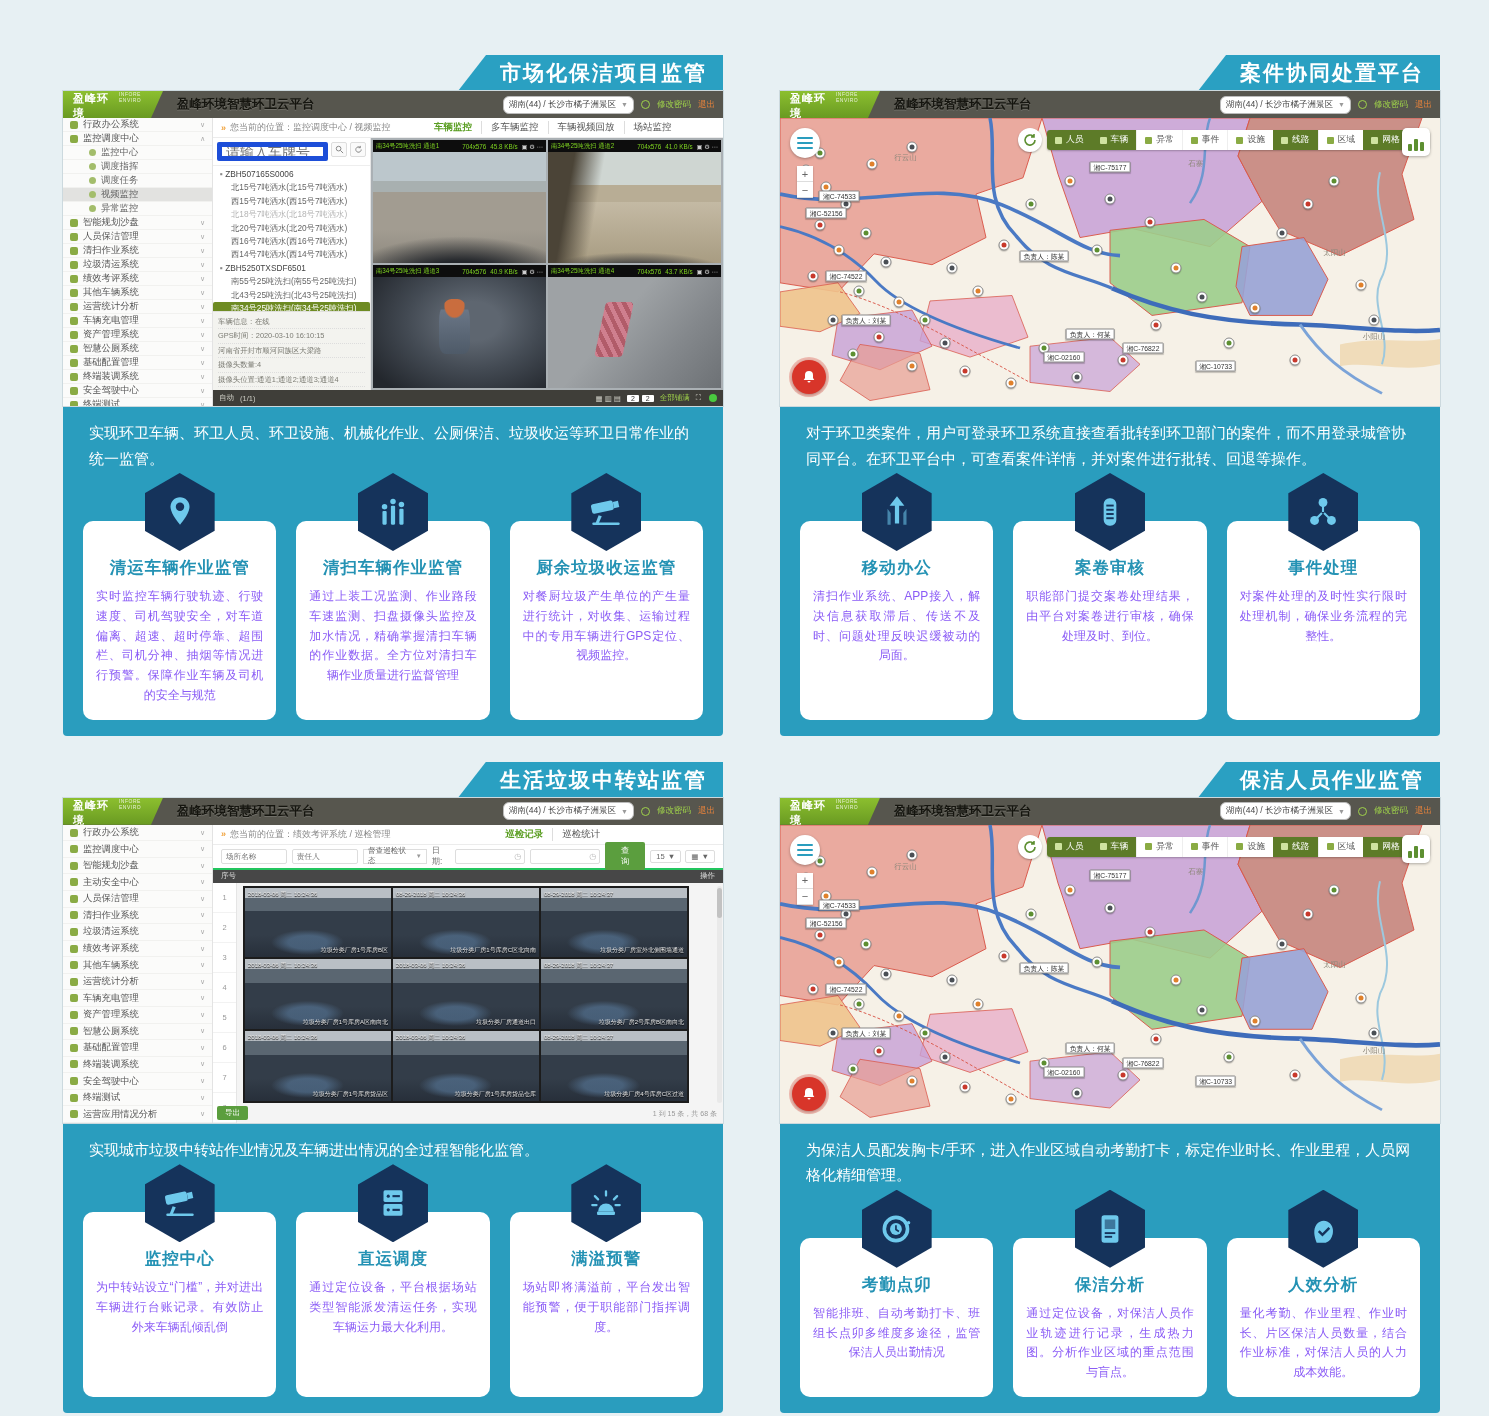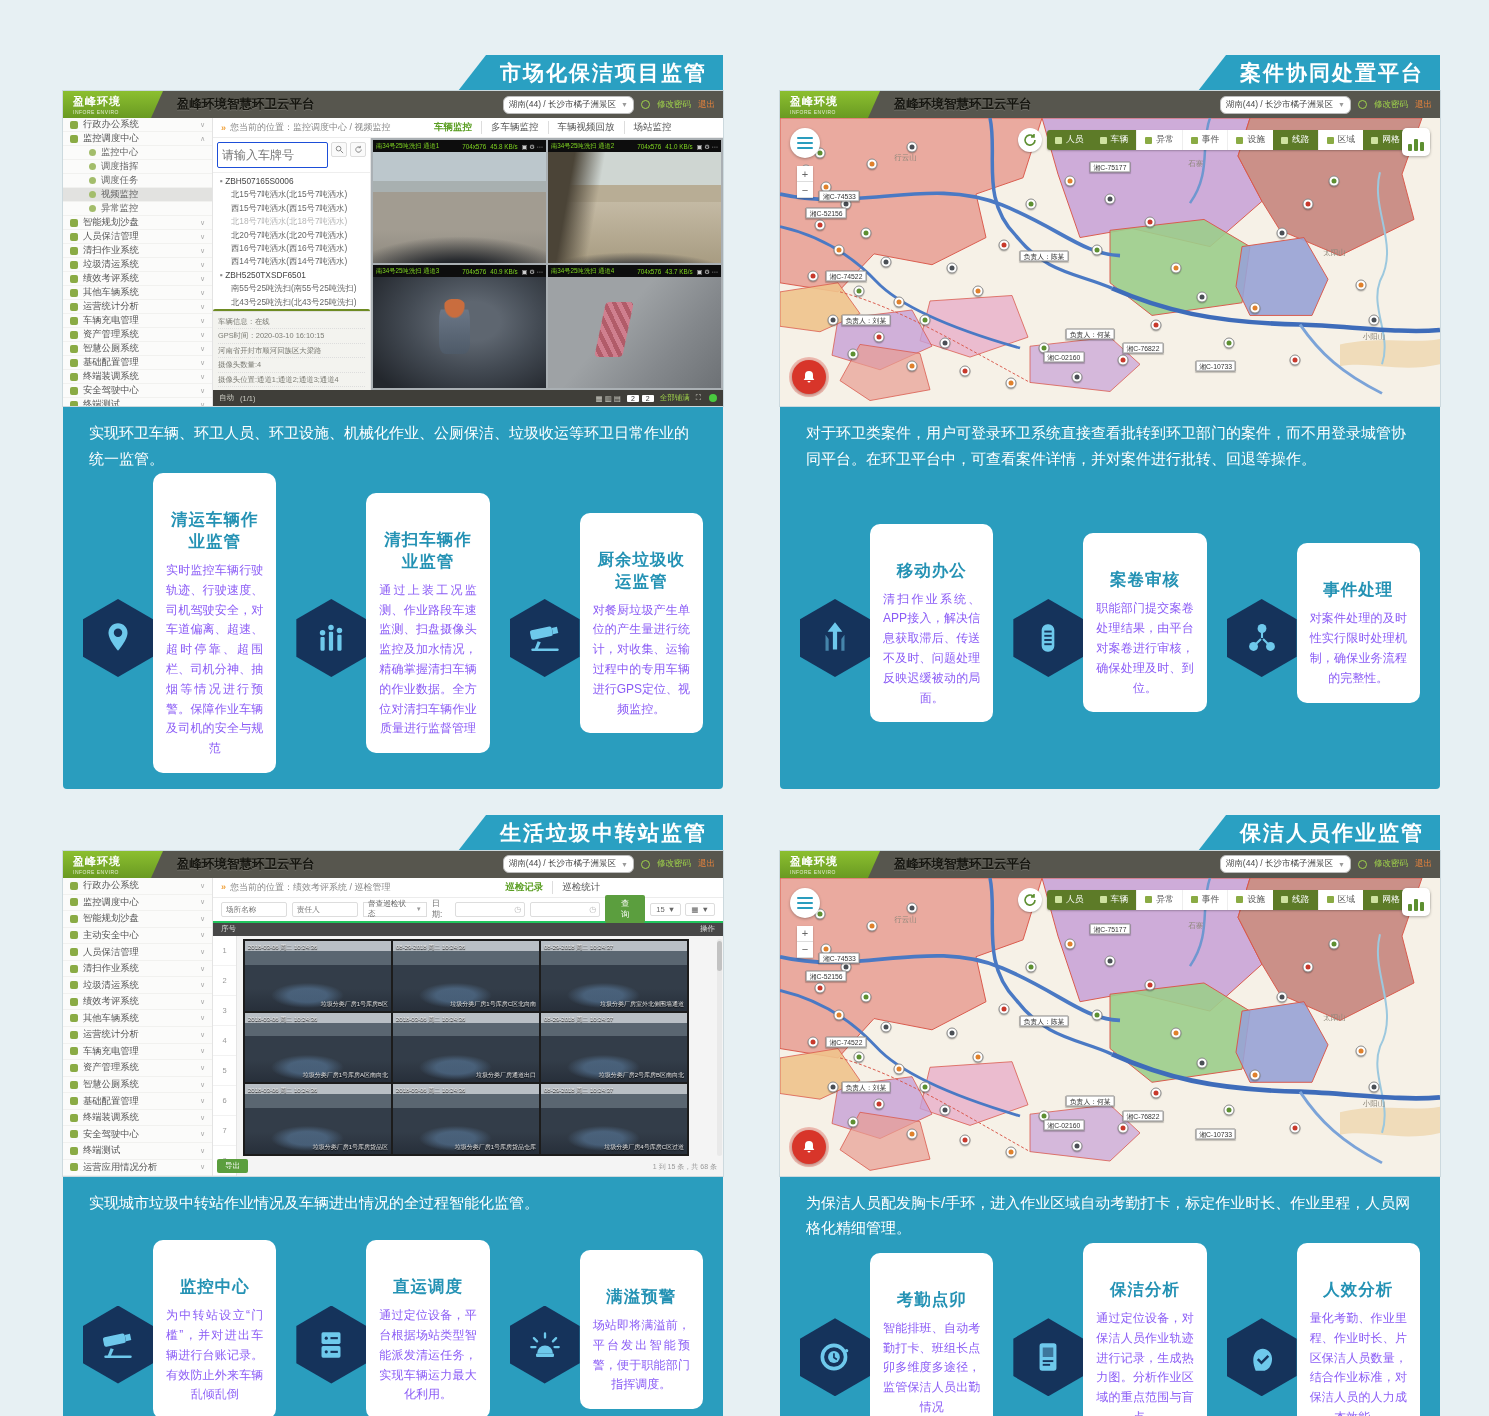--- a/index.html
+++ b/index.html
@@ -6,29 +6,29 @@
 html,body{width:1489px;height:1416px}
 body{background:#e7f0f3;font-family:"Liberation Sans","DejaVu Sans",sans-serif;overflow:hidden;position:relative}
 .page{position:absolute;inset:0;padding:55px 49px 30px 63px;display:grid;grid-template-columns:660px 660px;column-gap:57px;row-gap:26px}
 .panel{width:660px;display:flex;flex-direction:column}
 .ribbon{align-self:flex-end;height:36px;background:#2aa0c2;color:#fff;font-weight:bold;font-size:21px;letter-spacing:2px;display:flex;align-items:center;padding:0 16px 0 42px;clip-path:polygon(28px 0,100% 0,100% 100%,0 100%)}
 .shot{height:315px;background:#fff;position:relative;overflow:hidden;box-shadow:0 0 0 1px #ccd9de;display:flex;flex-direction:column}
 .row2 .shot{height:325px}
 .band{flex:1;background:#2a9dbe;border-radius:0 0 4px 4px;padding:12px 20px 16px;color:#fff;display:flex;flex-direction:column}
 .desc{font-size:15px;line-height:1.7;margin:2px 6px 2px}
 .cards{display:flex;gap:20px;margin-top:0;flex:1}
-.cardcol{flex:1;display:flex;flex-direction:row;align-items:center}
+.cardcol{flex:1;display:flex;flex-direction:column;align-items:center}
 .hex{width:70px;height:78px;background:#15335b;clip-path:polygon(50% 0,100% 26%,100% 74%,50% 100%,0 74%,0 26%);display:flex;align-items:center;justify-content:center;margin-bottom:-30px;position:relative;z-index:2;flex:none}
 .hex svg{width:38px;height:38px}
 .card{background:#fff;border-radius:10px;width:100%;flex:1;padding:36px 13px 14px;display:flex;flex-direction:column}
 .card h3{color:#2492b4;font-size:16.5px;text-align:center;margin-bottom:8px;letter-spacing:1px}
 .card p{color:#8b5cf6;font-size:12px;line-height:1.65;text-align:justify;text-align-last:center}
 
 .apphead{height:27px;background:#57564e;display:flex;align-items:center;flex:none}
-.logo{width:100px;height:100%;background:linear-gradient(180deg,#8cbf2f,#699a22);color:#fff;display:flex;flex-direction:column;justify-content:center;padding-left:10px;clip-path:polygon(0 0,100% 0,88% 100%,0 100%)}
+.logo{width:100px;height:100%;background:linear-gradient(180deg,#8cbf2f,#699a22);color:#fff;display:flex;flex-direction:row;justify-content:center;padding-left:10px;clip-path:polygon(0 0,100% 0,88% 100%,0 100%)}
 .logo b{font-size:11px;letter-spacing:1px}.logo i{font-size:5px;font-style:normal;opacity:.8;letter-spacing:.5px}
 .apptitle{color:#15150f;font-weight:bold;font-size:12.5px;margin-left:14px;text-shadow:0 1px 0 rgba(255,255,255,.15)}
 .headright{margin-left:auto;display:flex;align-items:center;gap:7px;padding-right:8px;font-size:8.5px}
 .regionbox{background:#fff;border:1px solid #bbb;border-radius:6px;color:#444;padding:2px 5px;display:flex;align-items:center;gap:5px}
 .regionbox .car{color:#9a9a9a;font-size:7px}
 .hlink{color:#9fd24a;display:flex;align-items:center;gap:2px}
 .hlink.out{color:#e8833c}
 .uic{width:9px;height:9px;border-radius:50%;border:1.4px solid #9fd24a;position:relative}
 
 .shotbody{flex:1;display:flex;min-height:0}
@@ -43,21 +43,21 @@
 .mainarea{flex:1;display:flex;flex-direction:column;min-width:0}
 .crumbbar{height:20px;display:flex;align-items:center;font-size:9px;color:#8a8a8a;background:#fff;border-bottom:1px solid #ececec;padding:0 8px;flex:none}
 .crumb-ic{color:#f0a23c;font-weight:bold;margin-right:4px}
 .tabs{display:flex;align-items:center;margin:0 auto;font-size:9.5px;color:#555}
 .tab{padding:0 9px}
 .tab+.tab{border-left:1px solid #ddd}
 .tab.active{color:#5a9e22;font-weight:bold}
 .contentrow{flex:1;display:flex;min-height:0}
 .treecol{width:158px;border-right:1px solid #e6e6e6;display:flex;flex-direction:column;font-size:8.3px;background:#fff}
 .searchrow{display:flex;gap:3px;padding:4px;border-bottom:1px solid #eee;flex:none}
-.searchrow input{flex:1;height:26px;border:1px solid #1d4ed8;border-radius:2px;font-size:12px;padding:0 4px;color:#555;min-width:0}
+.searchrow input{flex:1;height:19px;border:5px solid #1d4ed8;border-radius:2px;font-size:14px;padding:0 4px;color:#555;min-width:0}
 .sqbtn{width:16px;height:15px;border:1px solid #ddd;background:#fafafa;border-radius:2px;display:flex;align-items:center;justify-content:center}
 .sqbtn svg{width:9px;height:9px}
 .tree{flex:1;overflow:hidden;padding-top:2px}
 .tree-row{height:13.4px;line-height:13.4px;padding-left:18px;color:#666;white-space:nowrap;overflow:hidden}
 .tree-row.group{padding-left:7px;color:#444}
 .tree-row.group::before{content:"▪ ";color:#888}
 .tree-row.muted{color:#b5b5b5}
 .tree-row.active{background:#6e8b23;color:#fff;border-radius:2px}
 .vinfo{border-top:1px solid #e0e0dc;background:#f3f3ef;padding:3px 5px;font-size:7.4px;color:#7c7c74;line-height:1.55;flex:none}
 .vinfo div{border-bottom:1px dotted #ddd;padding:1px 0}

